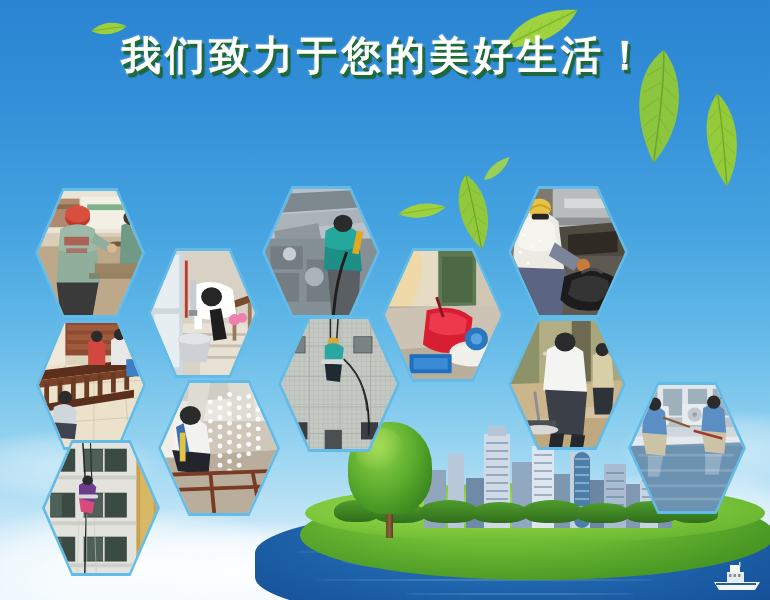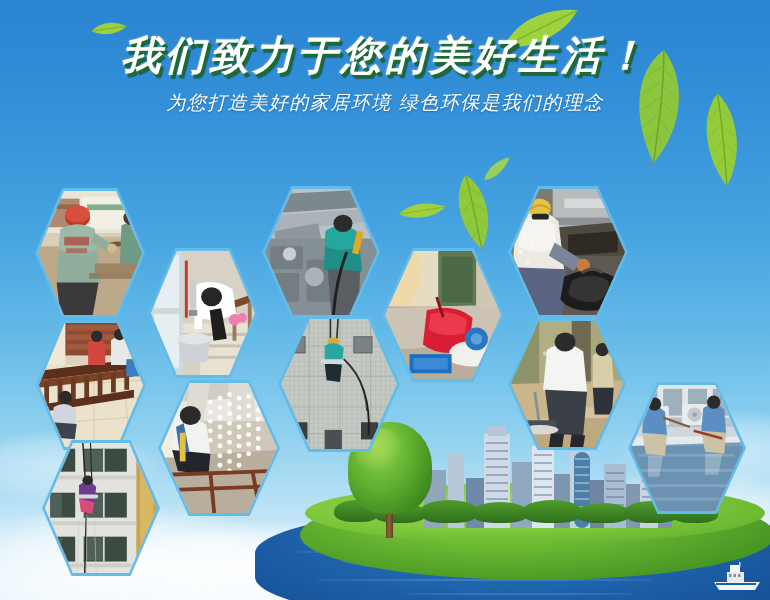--- a/index.html
+++ b/index.html
@@ -3,21 +3,20 @@
 <meta charset="utf-8">
 <style>
   html,body{margin:0;padding:0;}
   body{
     width:770px;height:600px;overflow:hidden;
     font-family:"Liberation Sans","DejaVu Sans",sans-serif;
   }
   #stage{
     position:relative;width:770px;height:600px;overflow:hidden;
     background:linear-gradient(180deg,#2a84d2 0%,#3490d8 18%,#46a3e0 38%,#62b9e8 55%,#8fd0ef 72%,#bfe4f6 86%,#dff1fb 95%,#eaf6fd 100%);
-    font-style:italic;
   }
   
   .cloud{position:absolute;border-radius:50%;background:radial-gradient(ellipse at center,rgba(255,255,255,.95) 0%,rgba(255,255,255,.55) 45%,rgba(255,255,255,0) 72%);pointer-events:none;}
   
   #headline-wrap{position:absolute;left:0;top:34px;width:770px;text-align:center;z-index:40;}
   #title{
     font-size:40px;font-weight:bold;color:#ffffff;letter-spacing:4px;
     line-height:1.05;
     text-shadow:2px 3px 0 #1d6b33, 3px 4px 1px rgba(12,70,30,.65), 0 0 2px rgba(255,255,255,.6);
     margin:0;
@@ -72,21 +71,20 @@
 <div id="stage">
 
   <div class="cloud" style="left:-60px;top:505px;width:360px;height:120px;"></div>
   <div class="cloud" style="left:120px;top:520px;width:300px;height:100px;"></div>
   <div class="cloud" style="left:560px;top:470px;width:280px;height:95px;opacity:.75;"></div>
   <div class="cloud" style="left:620px;top:410px;width:220px;height:80px;opacity:.5;"></div>
   <div class="cloud" style="left:-40px;top:430px;width:200px;height:70px;opacity:.45;"></div>
 
   <div id="headline-wrap">
     <h1 id="title">我们致力于您的美好生活！</h1>
-    <p id="subtitle">为您打造美好的家居环境 绿色环保是我们的理念</p>
   </div>
 
   <div class="leaf" style="left:92px;top:14px;width:34px;height:30px;transform:rotate(18deg);">
     <svg viewBox="0 0 60 34" width="34" height="30">
       <path d="M2 30 C14 6 40 0 58 3 C48 22 22 34 2 30 Z" fill="#9ccf3e"></path>
       <path d="M2 30 C18 22 42 10 58 3" stroke="#76ae2a" stroke-width="1.3" fill="none"></path>
     </svg>
   </div>
 
   <div class="leaf" style="left:500px;top:6px;width:82px;height:46px;transform:rotate(-6deg);">

